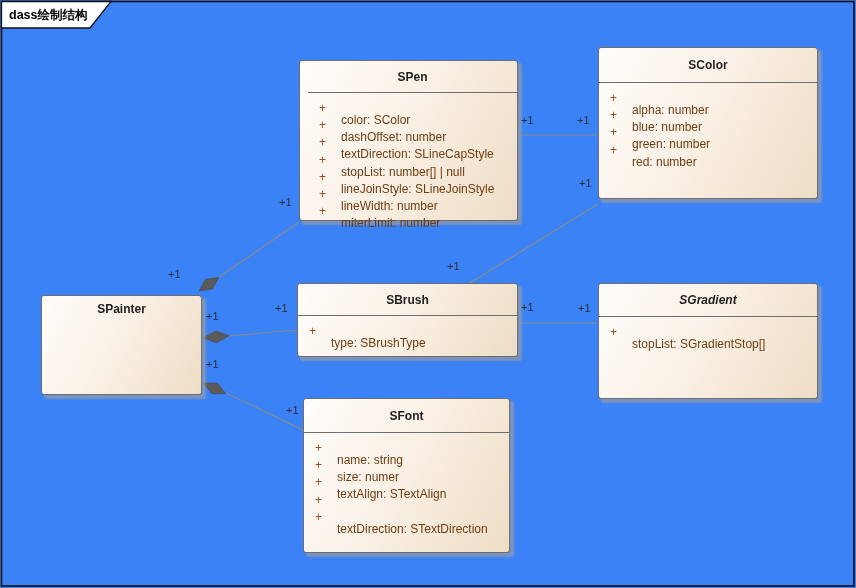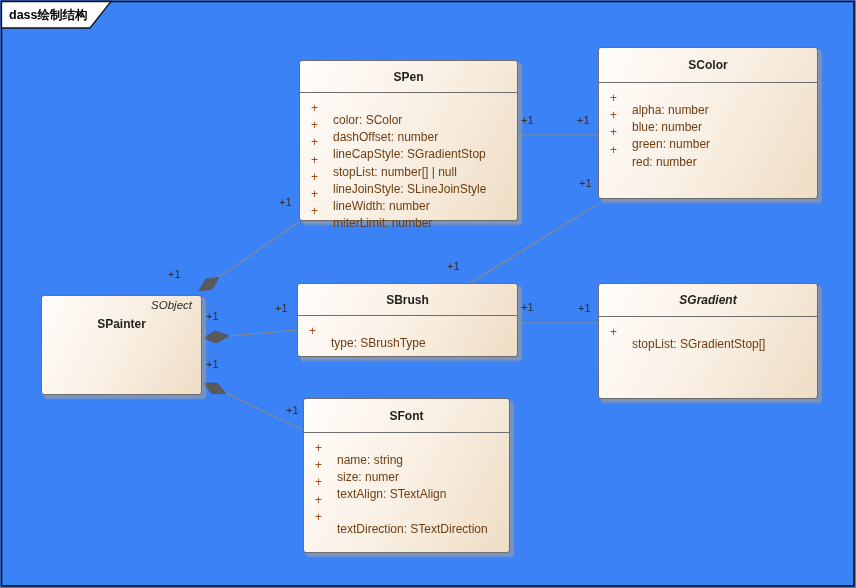--- a/index.html
+++ b/index.html
@@ -62,38 +62,37 @@
     <line x1="519" y1="135" x2="598" y2="135" stroke="#8a8a8a" stroke-width="1.2"></line>
 
     <line x1="470" y1="283" x2="598" y2="204" stroke="#8a8a8a" stroke-width="1.2"></line>
 
     <line x1="519" y1="323" x2="598" y2="323" stroke="#8a8a8a" stroke-width="1.2"></line>
   </svg>
 
   <div class="frame-title">dass绘制结构</div>
 
   <div class="uml-class" style="left:41px;top:295px;width:161px;height:100px;">
-    <div class="stereotype">SObject</div>
     <div class="main-name">SPainter</div>
   </div>
 
-  <div class="uml-class" style="left:299px;top:60px;width:219px;height:161px;">
+  <div class="uml-class" style="left:299px;top:60px;width:219px;height:161px;padding-left:8px;">
     <div class="cls-header" style="height:31px">SPen</div>
     <div class="cls-body">
       <div class="attr-row">
           <span class="vis">+</span>
           <span class="attr-text">color: SColor</span>
         </div>
       <div class="attr-row">
           <span class="vis">+</span>
           <span class="attr-text">dashOffset: number</span>
         </div>
       <div class="attr-row">
           <span class="vis">+</span>
-          <span class="attr-text">lineCapStyle: SGradientStop</span>
+          <span class="attr-text">textDirection: SLineCapStyle</span>
         </div>
       <div class="attr-row">
           <span class="vis">+</span>
           <span class="attr-text">stopList: number[] | null</span>
         </div>
       <div class="attr-row">
           <span class="vis">+</span>
           <span class="attr-text">lineJoinStyle: SLineJoinStyle</span>
         </div>
       <div class="attr-row">

